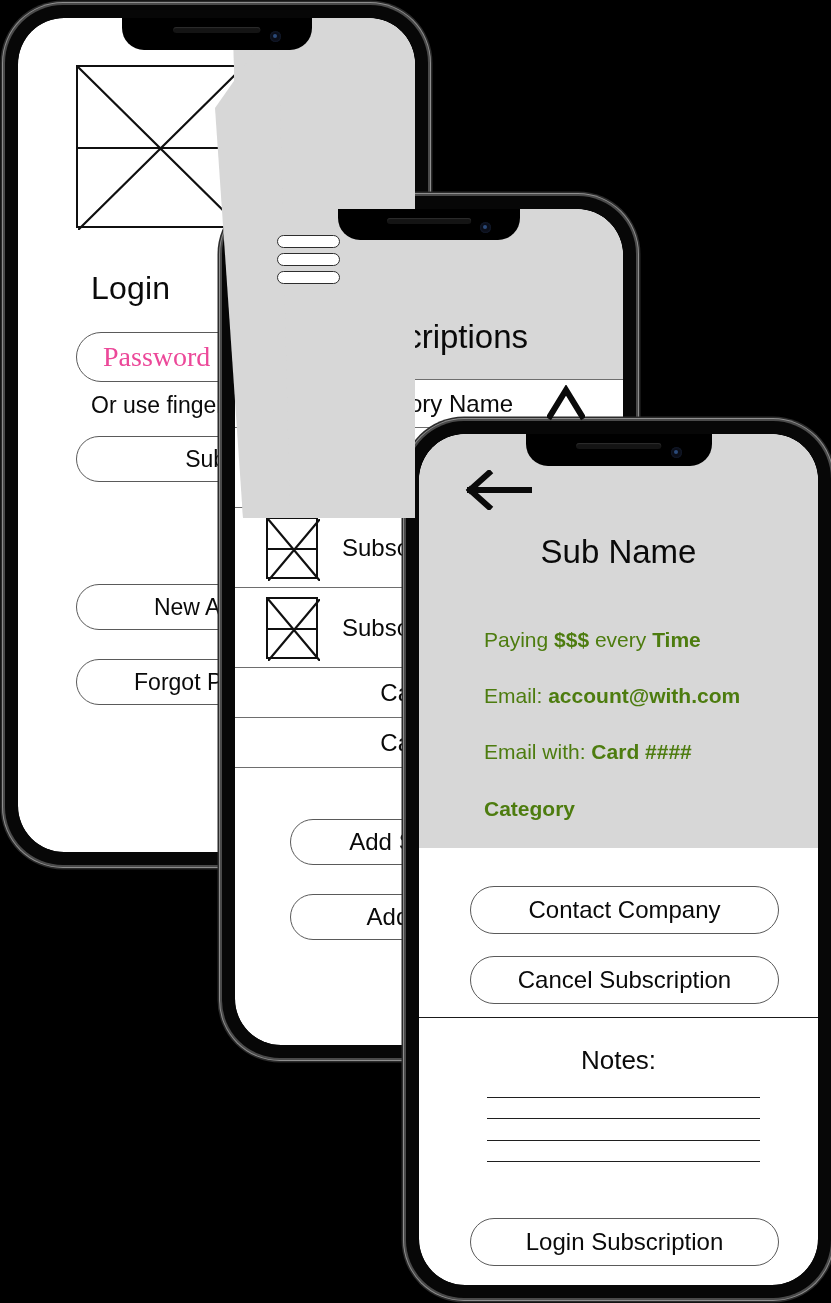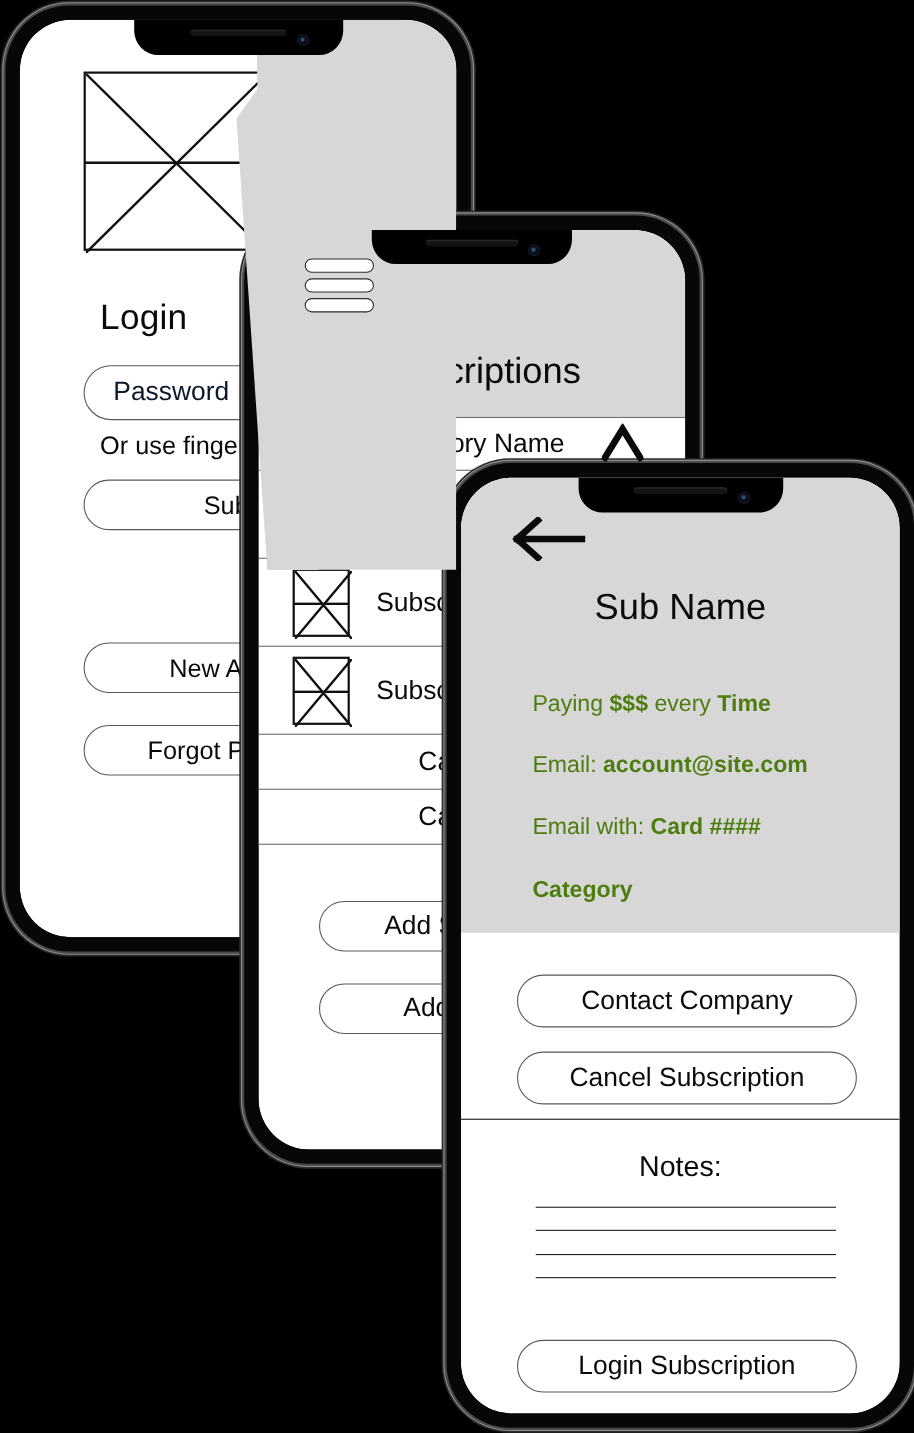--- a/index.html
+++ b/index.html
@@ -136,22 +136,23 @@
     font-size: 32px;
     color: #0a0a0a;
     letter-spacing: .2px;
   }
   #p1-password {
     position: absolute;
     left: 58px; top: 314px;
     width: 290px; height: 50px;
     justify-content: flex-start;
     padding-left: 26px;
-    font-size: 24px;
-    color: #0f172a;
+    font-size: 28px;
+    color: #ec4899;
+    font-family: Liberation Serif, serif;
   }
   #p1-finger {
     position: absolute;
     left: 73px; top: 374px;
     font-size: 23px;
     color: #0a0a0a;
     white-space: nowrap;
   }
   #p1-submit {
     position: absolute;
@@ -456,21 +457,21 @@
         <path d="M 5 20 L 64 20 M 5 20 L 24 3 M 5 20 L 24 37" fill="none" stroke="#0a0a0a" stroke-width="6" stroke-linecap="square"></path>
       </svg>
 
       <div id="p3-title">Sub Name</div>
 
       <div class="p3-line" id="p3-pay">
         <span>Paying </span><b>$$$</b><span> every </span><b>Time</b>
       </div>
 
       <div class="p3-line" id="p3-mail">
-        <span>Email: </span><b>account@site.com</b>
+        <span>Email: </span><b>account@with.com</b>
       </div>
 
       <div class="p3-line" id="p3-card">
         <span>Email with: </span><b>Card ####</b>
       </div>
 
       <div class="p3-line" id="p3-cat">Category</div>
 
       <div class="pill" id="p3-cancel">Cancel Subscription</div>
       <div class="pill" id="p3-contact">Contact Company</div>

